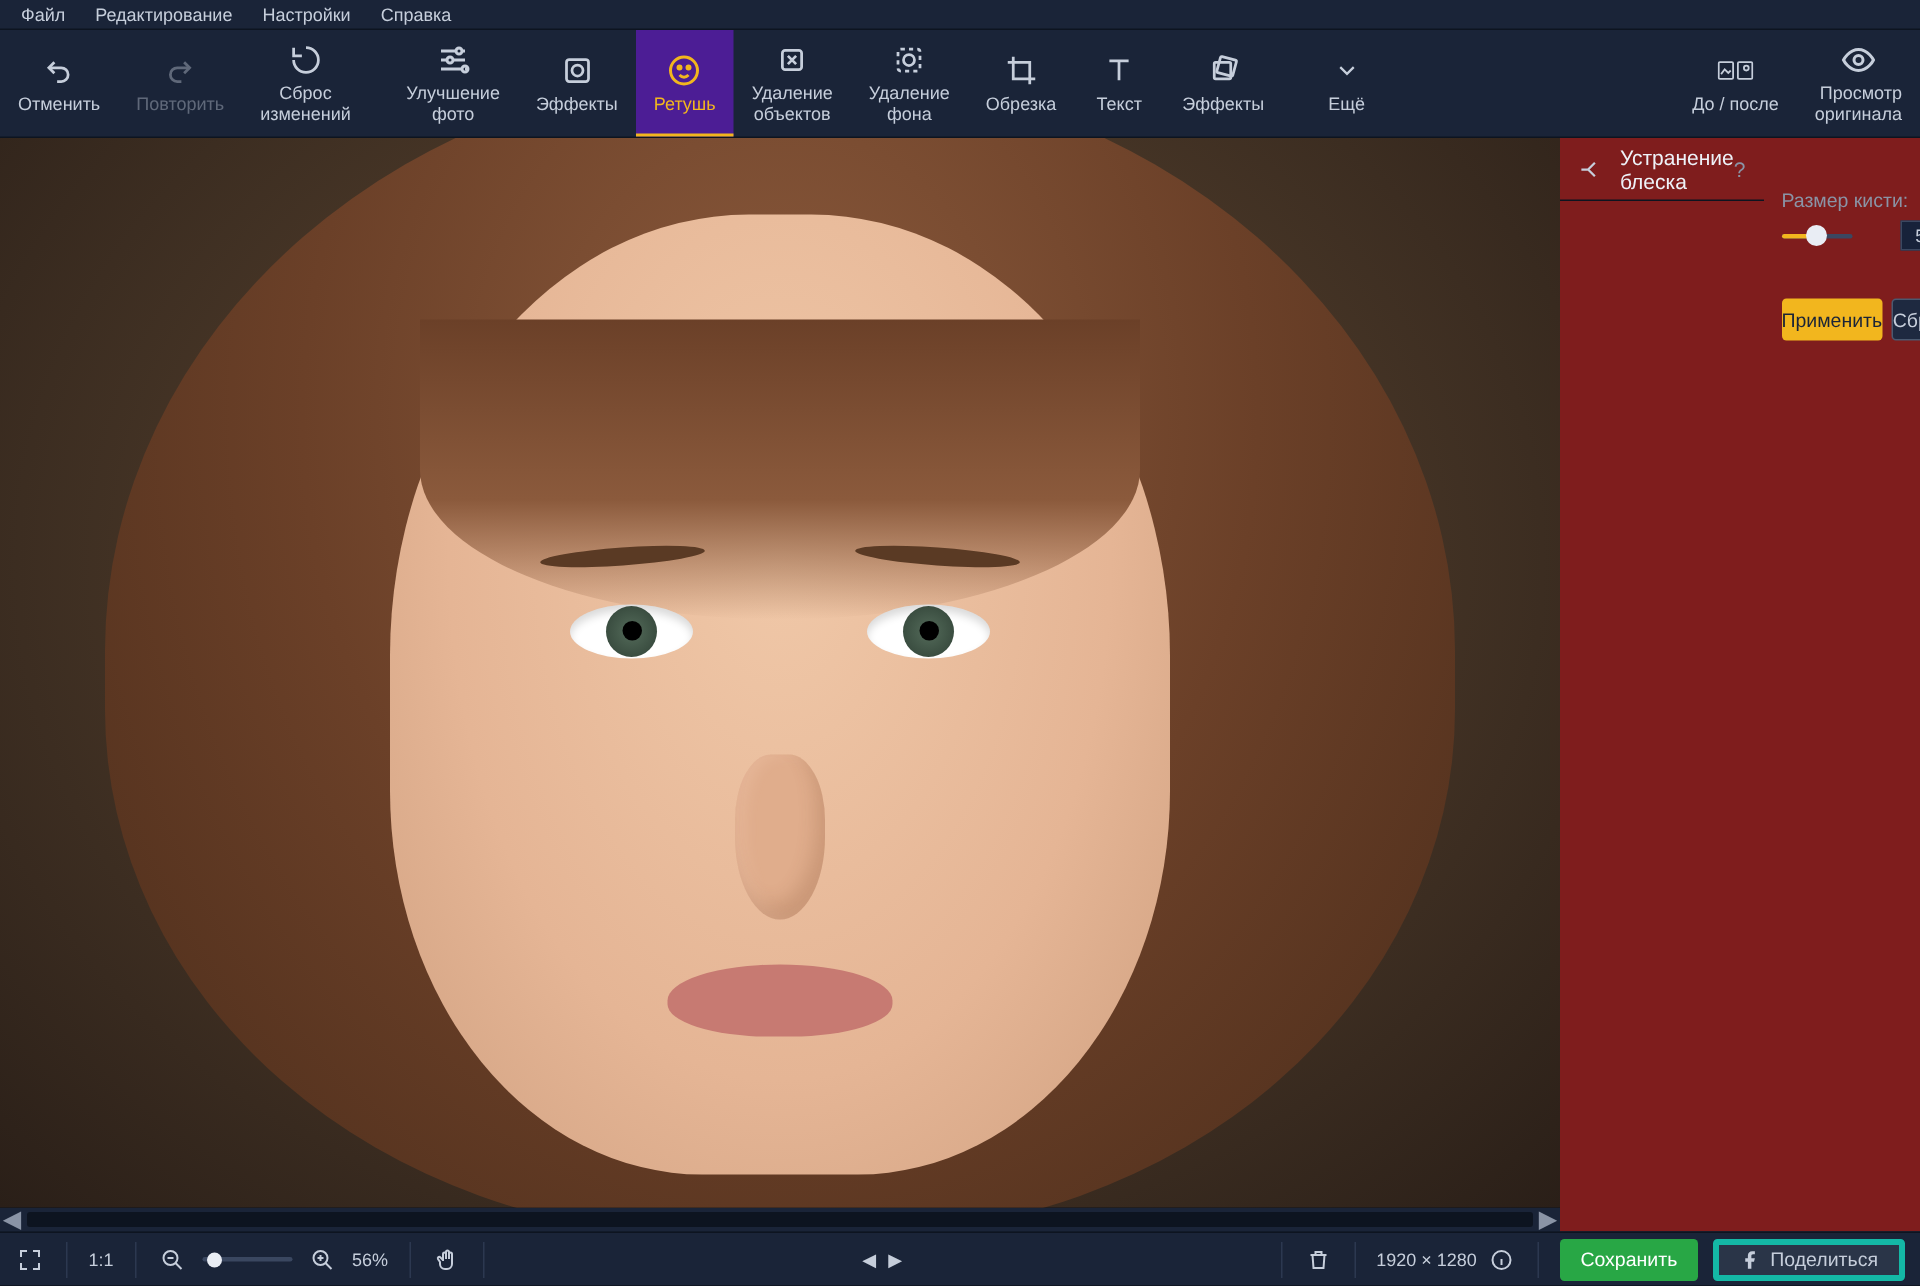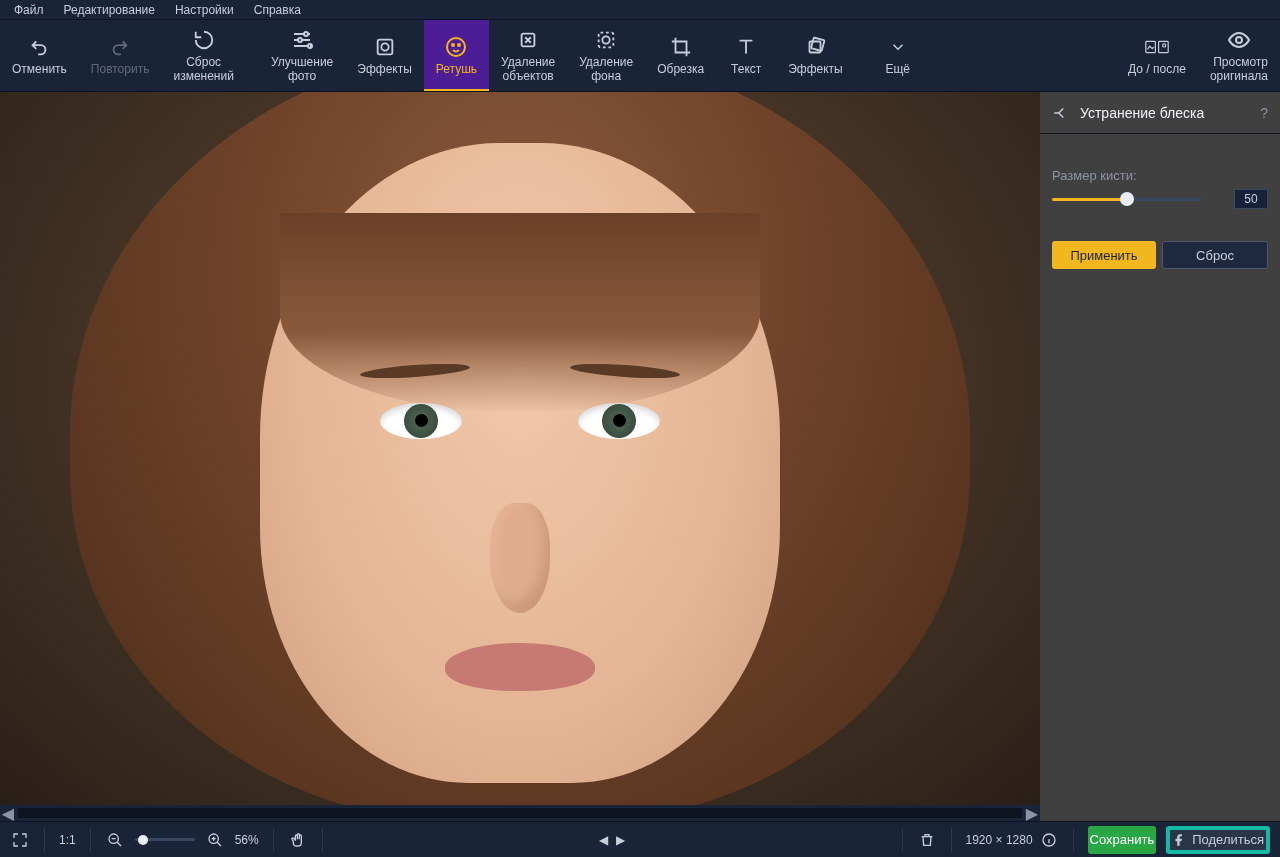--- a/index.html
+++ b/index.html
@@ -37,21 +37,21 @@
   .brow.l{left:100px; transform:rotate(-4deg);} .brow.r{right:100px; transform:rotate(4deg);}
   .nose { position:absolute; left:50%; top:360px; transform:translateX(-50%); width:60px; height:110px; border-radius:40% 40% 50% 50%; background:#e0ad8c; box-shadow: inset -6px -10px 12px rgba(120,70,40,0.2), inset 6px 0 10px rgba(255,220,200,0.2);}
   .lips { position:absolute; left:50%; top:500px; transform:translateX(-50%); width:150px; height:48px; border-radius:50% 50% 45% 45%; background:#c77a72;}
   .bangs { position:absolute; left:50%; top:70px; transform:translateX(-50%); width:480px; height:200px; border-radius:0 0 60% 60%; background: linear-gradient(180deg,#6b4028 0%, #8b5a3c 60%, rgba(139,90,60,0) 100%); }
 
   .hscroll { height: 16px; background: #1a2438; display:flex; align-items:center; }
   .hscroll .arrow { width:16px; height:16px; display:flex; align-items:center; justify-content:center; color:#8a94a6; cursor:pointer; }
   .hscroll .track { flex:1; height:10px; background:#0d1420; border-radius:2px; margin:0 2px; position:relative;}
 
   
-  .sidepanel { width: 240px; background: #404040; display:flex; flex-direction:column; }
+  .sidepanel { width: 240px; background: #7f1d1d; display:flex; flex-direction:row; }
   .panel-header { height:42px; display:flex; align-items:center; padding:0 12px; border-bottom:1px solid #0d1420; font-size:14px; color:#eef2f8;}
   .panel-header .back { margin-right:10px; color:#c6cedb; cursor:pointer; }
   .panel-header .help { margin-left:auto; color:#8a94a6; cursor:pointer; }
   .panel-body { padding: 14px 12px; font-size: 13px; }
   .slider-row { display:flex; align-items:center; margin-top:6px;gap:24px; }
   .slider-track { flex:1; height:3px; background:#3a4760; border-radius:2px; position:relative;}
   .slider-fill { position:absolute; left:0; top:0; bottom:0; width:50%; background:#f2b61e; border-radius:2px;}
   .slider-thumb { position:absolute; left:50%; top:50%; transform:translate(-50%,-50%); width:14px; height:14px; border-radius:50%; background:#e9edf4; }
   .slider-value { width:34px; height:20px; background:#17223a; border:1px solid #3a4760; margin-left:8px; font-size:12px; display:flex; align-items:center; justify-content:center;}
   .panel-buttons { display:flex; gap:6px; margin-top:32px;}
@@ -63,21 +63,21 @@
   .bottombar { height:36px; background:#1a2438; display:flex; align-items:center; border-top:1px solid #0d1420; font-size:12px; color:#c6cedb;}
   .bb-left { display:flex; align-items:center; gap:10px; padding:0 10px;}
   .bb-icon { width:20px; height:20px; display:flex; align-items:center; justify-content:center; cursor:pointer; color:#c6cedb;}
   .bb-sep { width:1px; height:24px; background:#2c3850; margin:0 4px;}
   .zoom-slider { width:60px; height:3px; background:#3a4760; border-radius:2px; position:relative;}
   .zoom-thumb { position:absolute; left:8px; top:50%; transform:translate(-50%,-50%); width:10px; height:10px; border-radius:50%; background:#e9edf4;}
   .bb-center { flex:1; display:flex; align-items:center; justify-content:center; gap:8px;}
   .bb-tri { cursor:pointer; color:#c6cedb;}
   .bb-right { display:flex; align-items:center; gap:10px; padding:0 10px;}
   .dims { display:flex; align-items:center; gap:6px;}
-  .bb-btn { height:28px; padding:0 2px; border-radius:3px; display:flex; align-items:center; cursor:pointer; font-size:13px;}
+  .bb-btn { height:28px; padding:0 14px; border-radius:3px; display:flex; align-items:center; cursor:pointer; font-size:13px;}
   .bb-btn.save { background:#28a745; color:#fff;}
   .bb-btn.share { background:#2a3548; color:#c6cedb; border:4px solid #14b8a6;}
   svg { display:block; }
 </style>
 </head>
 <body>
 
 <div class="menubar">
   <div class="menu-item">Файл</div>
   <div class="menu-item">Редактирование</div>

